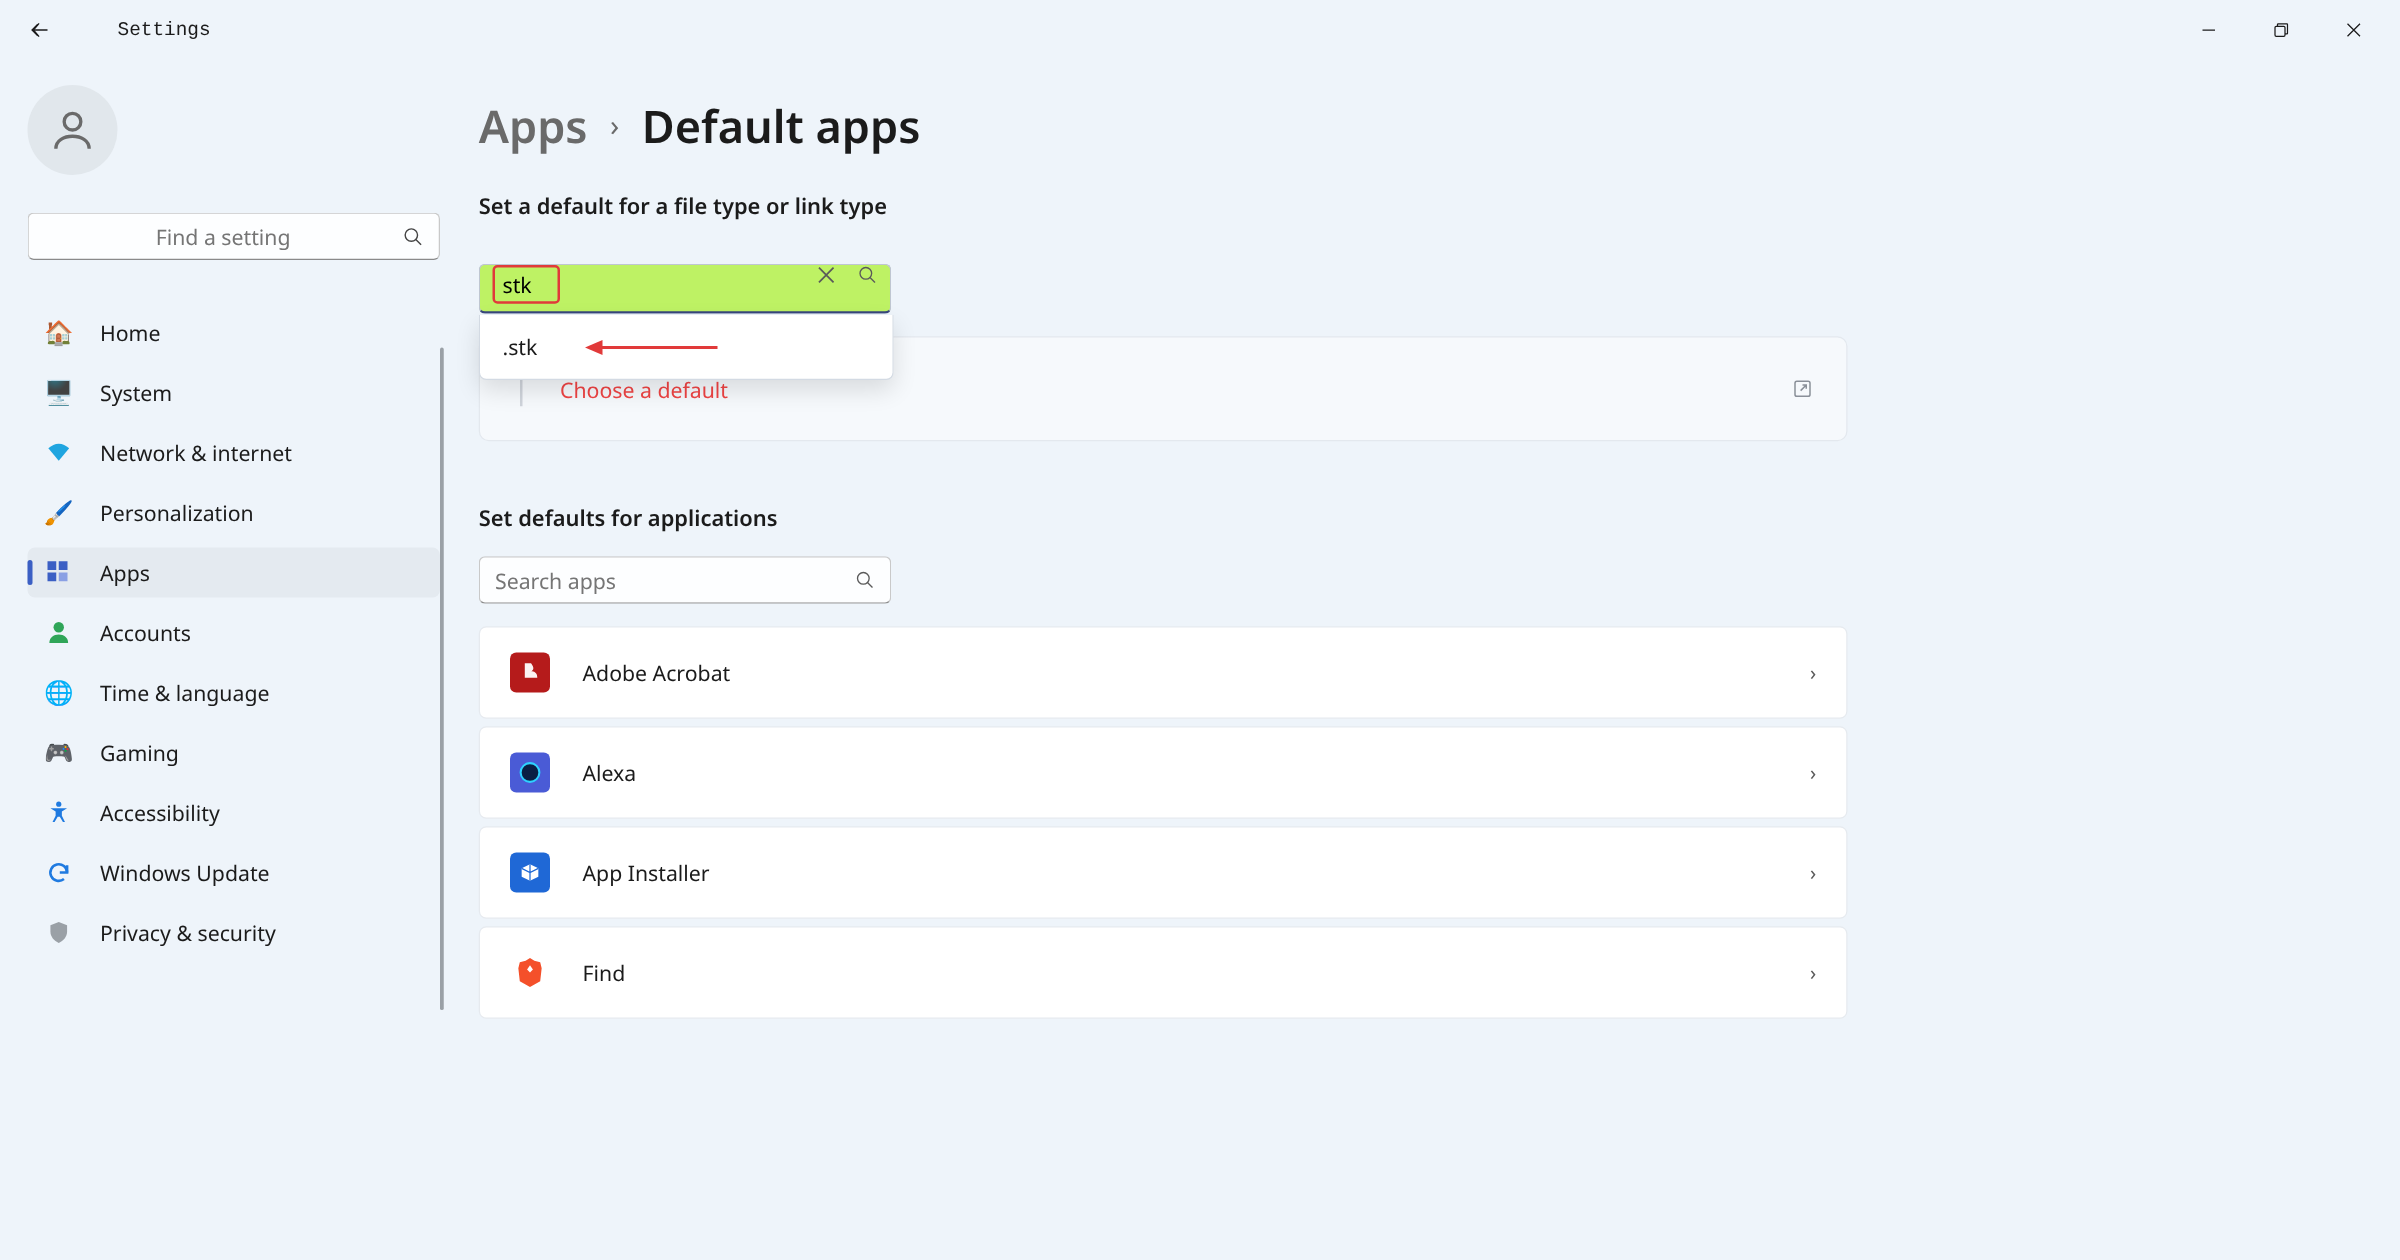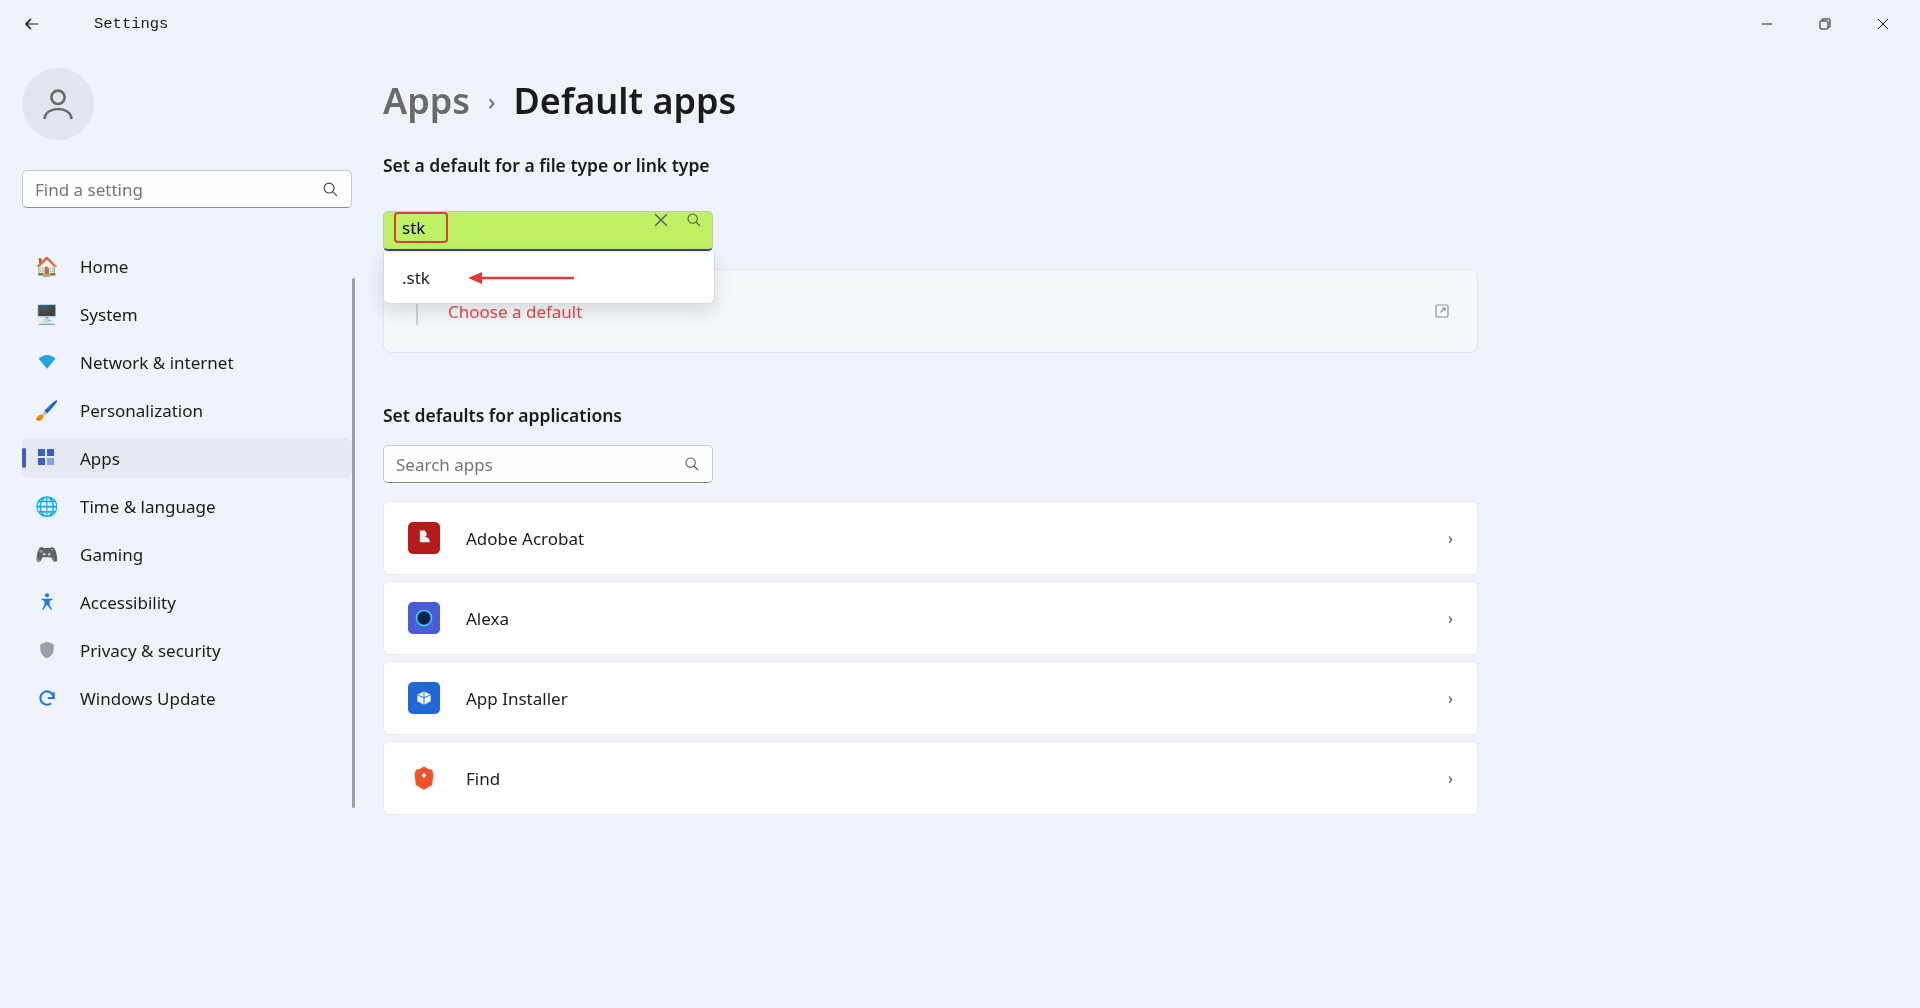--- a/index.html
+++ b/index.html
@@ -10,21 +10,21 @@
 .titlebar .back { width: 40px; height: 40px; display: flex; align-items: center; justify-content: center; border-radius: 4px; }
 .titlebar .label { margin-left: 18px; font-size: 15.5px; font-family: Liberation Mono, monospace; }
 .window-controls { margin-left: auto; display: flex; gap: 0; }
 .window-controls .btn { width: 58px; height: 40px; display: flex; align-items: center; justify-content: center; }
 
 
 .layout { display: flex; height: calc(1008px - 48px); }
 .sidebar { width: 355px; padding: 10px 0 0 22px; position: relative; }
 .avatar { width: 72px; height: 72px; border-radius: 50%; background: #e1e7ec; display: flex; align-items: center; justify-content: center; margin: 10px 0 30px 0; }
 .search-box { width: 330px; height: 38px; background: #fdfeff; border: 1px solid #c9c9c9; border-bottom: 1px solid #8a8a8a; border-radius: 5px; display: flex; align-items: center; padding: 0 12px; margin-bottom: 38px; }
-.search-box input { flex: 1; border: none; outline: none; font-size: 17px; background: transparent; color: #1b1b1b; }
+.search-box input { flex: 1; border: none; outline: none; font-size: 17px; background: transparent; color: #1b1b1b; text-align: center; }
 .search-box .icon { color: #444; }
 
 .nav { display: flex; flex-direction: column; gap: 8px; }
 .nav-item { height: 40px; display: flex; align-items: center; gap: 22px; padding: 0 14px; border-radius: 6px; font-size: 17px; cursor: pointer; position: relative; width: 330px; }
 .nav-item.selected { background: #e4eaf0; }
 .nav-item.selected::before { content: ""; position: absolute; left: 0; top: 10px; bottom: 10px; width: 3.5px; background: #3b5fc4; border-radius: 3px; }
 .nav-item .emoji { width: 22px; height: 22px; display: flex; align-items: center; justify-content: center; font-size: 19px; }
 
 .sidebar-scroll { position: absolute; right: 0; top: 230px; width: 3px; height: 530px; background: #9aa0a6; border-radius: 3px; }
 
@@ -151,52 +151,61 @@
             <svg width="20" height="20" viewBox="0 0 20 20">
               <rect x="1" y="1" width="7" height="7" fill="#3b5fc4"></rect>
               <rect x="10" y="1" width="7" height="7" fill="#3b5fc4"></rect>
               <rect x="1" y="10" width="7" height="7" fill="#3b5fc4"></rect>
               <rect x="10" y="10" width="7" height="7" fill="#8aa0e4"></rect>
             </svg>
           </span>
         <span>Apps</span>
       </div>
       <div class="nav-item">
+        <span class="emoji">
+            <svg width="20" height="20" viewBox="0 0 24 24">
+              <circle cx="12" cy="7" r="5" fill="#2fa558"></circle>
+              <path d="M3 22c0-5 4-8 9-8s9 3 9 8" fill="#2fa558"></path>
+            </svg>
+          </span>
+        <span>Accounts</span>
+      </div>
+      <div class="nav-item">
         <span class="emoji">🌐</span>
         <span>Time &amp; language</span>
       </div>
       <div class="nav-item">
         <span class="emoji">🎮</span>
         <span>Gaming</span>
       </div>
       <div class="nav-item">
         <span class="emoji">
             <svg width="20" height="20" viewBox="0 0 24 24" fill="#1f7ae0">
               <circle cx="12" cy="4" r="2.5"></circle>
               <path d="M4 8h16l-5 3v4l3 6h-2l-3-5h-2l-3 5H6l3-6v-4L4 8z"></path>
             </svg>
           </span>
         <span>Accessibility</span>
       </div>
       <div class="nav-item">
         <span class="emoji">
-            <svg width="20" height="20" viewBox="0 0 24 24" fill="#9aa0a6">
-              <path d="M12 2l8 3v6c0 5-3.5 9-8 11-4.5-2-8-6-8-11V5l8-3z"></path>
-            </svg>
-          </span>
-        <span>Privacy &amp; security</span>
-      </div>
-      <div class="nav-item">
-        <span class="emoji">
             <svg width="20" height="20" viewBox="0 0 24 24" fill="none" stroke="#1f7ae0" stroke-width="2.5">
               <path d="M20 12a8 8 0 10-3 6.3"></path>
               <path d="M20 5v7h-7" fill="none"></path>
             </svg>
           </span>
         <span>Windows Update</span>
+      </div>
+      <div class="nav-item">
+        <span class="emoji">
+            <svg width="20" height="20" viewBox="0 0 24 24" fill="#9aa0a6">
+              <path d="M12 2l8 3v6c0 5-3.5 9-8 11-4.5-2-8-6-8-11V5l8-3z"></path>
+            </svg>
+          </span>
+        <span>Privacy &amp; security</span>
       </div>
     </div>
 
     <div class="sidebar-scroll"></div>
   </div>
 
   <div class="main">
     <div class="breadcrumb">
       <span class="parent">Apps</span>
       <span class="chev">›</span>

